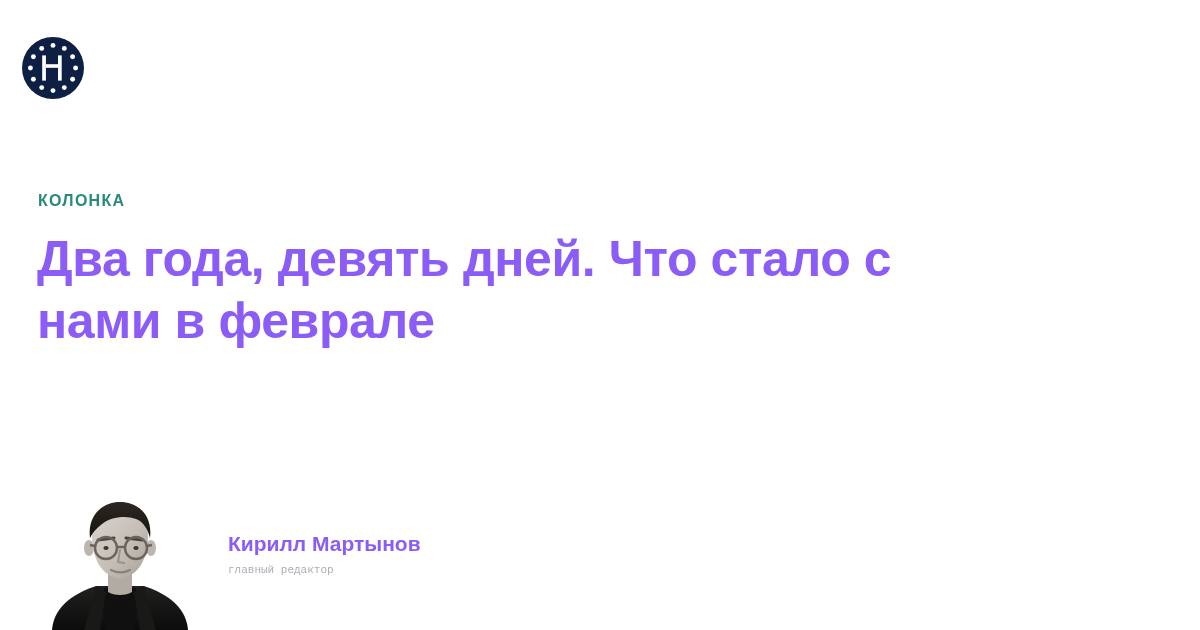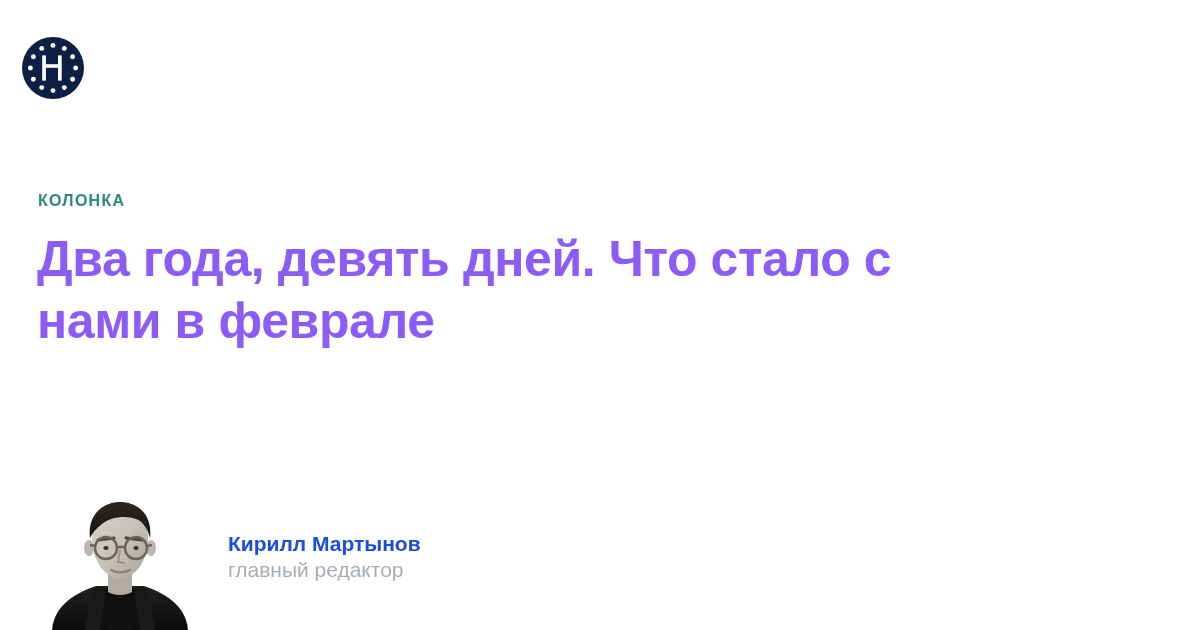--- a/index.html
+++ b/index.html
@@ -86,31 +86,32 @@
     position: absolute;
     left: 188px;
     top: 31px;
     width: 400px;
   }
 
   .author-name {
     font-size: 21px;
     font-weight: 700;
     line-height: 26px;
-    color: #1d4ed8;
+    color: #8b5cf6;
     white-space: nowrap;
   }
 
   .author-role {
     margin-top: 2px;
-    font-size: 21px;
+    font-size: 11px;
     font-weight: 400;
     line-height: 22px;
     color: #a9aeb5;
     white-space: nowrap;
+    font-family: Liberation Mono, monospace;
   }
 </style>
 </head>
 <body>
 
 <div class="card">
 
   <div class="logo-wrap">
     <svg viewBox="0 0 62 62" xmlns="http://www.w3.org/2000/svg">
       <circle cx="31" cy="31" r="31" fill="#0e1f44"></circle>

